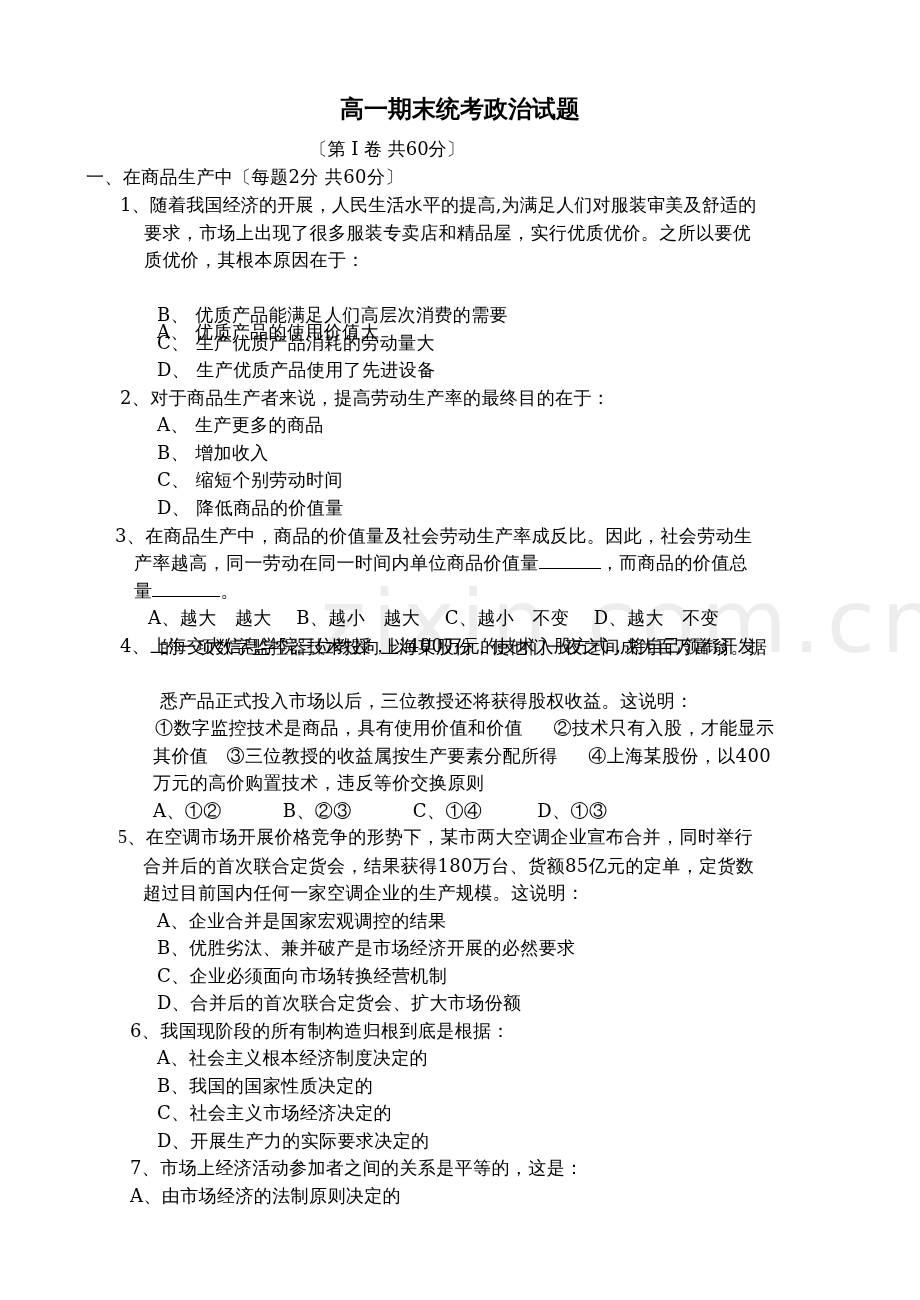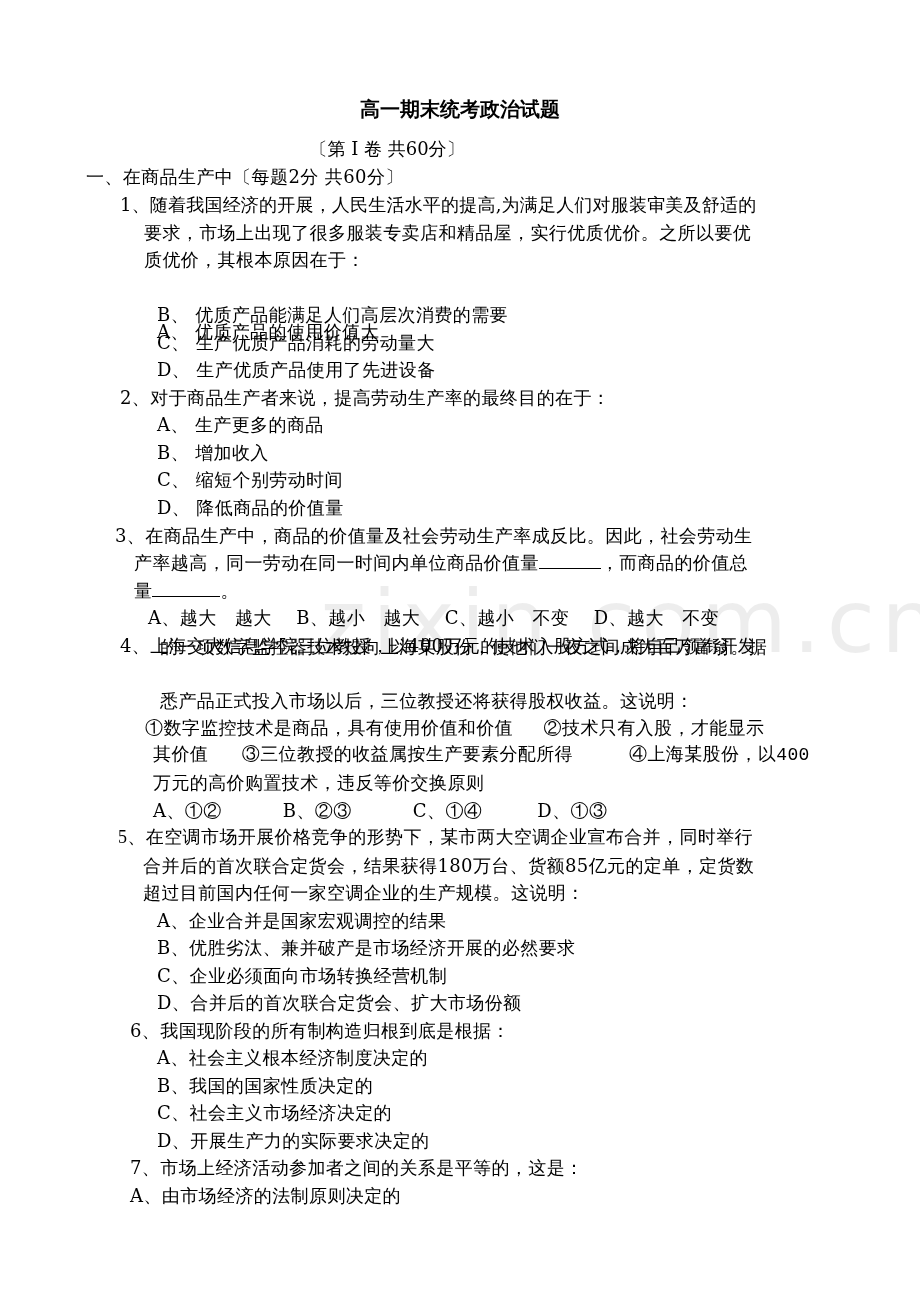--- a/index.html
+++ b/index.html
@@ -2,21 +2,21 @@
 <html><head>
 <meta charset="utf-8">
 <style>
   html, body { margin: 0; padding: 0; background: #ffffff; }
   body {
     width: 920px; height: 1300px; position: relative; overflow: hidden;
     font-family: "DejaVu Serif", "Liberation Serif", serif;
     color: #000; font-size: 18px;
   }
   .line { position: absolute; white-space: pre; line-height: 27px; height: 27px; letter-spacing: 0.4px; }
-  .title { position: absolute; left: 0; width: 920px; top: 95px; text-align: center; font-weight: bold; font-size: 20px; line-height: 28px; font-family: "DejaVu Sans", sans-serif; }
+  .title { position: absolute; left: 0; width: 920px; top: 95px; text-align: center; font-weight: bold; font-size: 24px; line-height: 28px; font-family: "DejaVu Sans", sans-serif; }
   .subtitle { position: absolute; left: 0; width: 756px; top: 135px; text-align: center; font-size: 18px; line-height: 27px; margin-left: 9px; }
   .blank { display: inline-block; border-bottom: 1.5px solid #000; height: 18px; vertical-align: baseline; }
   .watermark {
     position: absolute; left: 320px; top: 570px; font-family: "DejaVu Sans", sans-serif;
     font-size: 88px; color: rgba(0,0,0,0.07); letter-spacing: 6px; pointer-events: none;
   }
 </style>
 </head>
 <body>
 
@@ -48,22 +48,22 @@
     <div class="line" style="left:115px; top:522px;">3、在商品生产中，商品的价值量及社会劳动生产率成反比。因此，社会劳动生</div>
     <div class="line" style="left:134px; top:549px;"><span>产率越高，同一劳动在同一时间内单位商品价值量</span><span class="blank" style="width:62px;"></span><span>，而商品的价值总</span></div>
     <div class="line" style="left:134px; top:577px;"><span>量</span><span class="blank" style="width:68px;"></span><span>。</span></div>
     <div class="line" style="left:148px; top:604px;">A、越大   越大    B、越小   越大    C、越小   不变    D、越大   不变</div>
   </div>
 
   <div>
     <div class="line" style="left:120px; top:632px;">4、上海交大信息学院三位教授，以400万元的技术入股方式，将自己领衔开发</div>
     <div class="line" style="left:160px; top:633px;">的一项数字监控器技术投向上海某股份，使他们一夜之间成为百万富翁。据</div>
     <div class="line" style="left:160px; top:687px;">悉产品正式投入市场以后，三位教授还将获得股权收益。这说明：</div>
-    <div class="line" style="left:145px; top:714px;">①数字监控技术是商品，具有使用价值和价值     ②技术只有入股，才能显示</div>
-    <div class="line" style="left:153px; top:742px;font-family:Liberation Mono, monospace;">其价值   ③三位教授的收益属按生产要素分配所得     ④上海某股份，以400</div>
+    <div class="line" style="left:155px; top:714px;">①数字监控技术是商品，具有使用价值和价值     ②技术只有入股，才能显示</div>
+    <div class="line" style="left:153px; top:742px;">其价值   ③三位教授的收益属按生产要素分配所得     ④上海某股份，以400</div>
     <div class="line" style="left:153px; top:769px;">万元的高价购置技术，违反等价交换原则</div>
     <div class="line" style="left:153px; top:797px;">A、①②          B、②③          C、①④         D、①③</div>
   </div>
 
   <div>
     <div class="line" style="left:118px; top:824px;font-family:Liberation Serif, serif;">5、在空调市场开展价格竞争的形势下，某市两大空调企业宣布合并，同时举行</div>
     <div class="line" style="left:143px; top:852px;">合并后的首次联合定货会，结果获得180万台、货额85亿元的定单，定货数</div>
     <div class="line" style="left:143px; top:879px;">超过目前国内任何一家空调企业的生产规模。这说明：</div>
     <div class="line" style="left:157px; top:907px;">A、企业合并是国家宏观调控的结果</div>
     <div class="line" style="left:157px; top:934px;">B、优胜劣汰、兼并破产是市场经济开展的必然要求</div>

